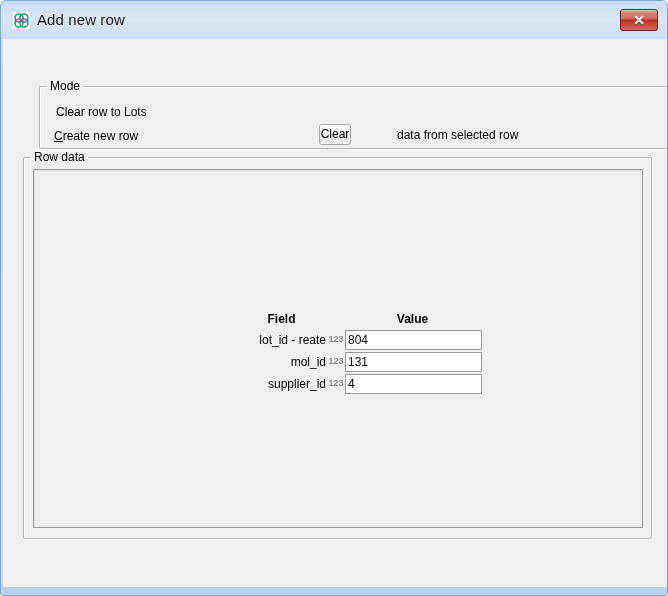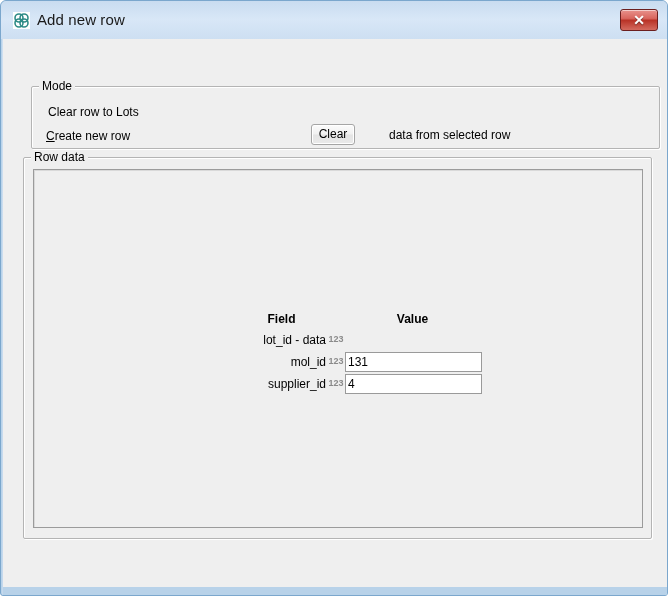--- a/index.html
+++ b/index.html
@@ -111,41 +111,41 @@
   .groupbox-title {
     position: absolute;
     top: -8px;
     left: 7px;
     padding: 0 3px;
     background: #efefef;
     font-size: 12px;
     color: #000000;
     white-space: nowrap;
   }
-  #mode-group { left: 28px; top: 47px; width: 629px; height: 63px; }
+  #mode-group { left: 36px; top: 47px; width: 629px; height: 63px; }
   #rowdata-group { left: 20px; top: 118px; width: 629px; height: 382px; }
 
   .mode-line-1 {
     position: absolute;
     left: 16px; top: 18px;
     font-size: 12px;
     white-space: nowrap;
   }
   .mode-line-2 {
     position: absolute;
     left: 14px; top: 42px;
     font-size: 12px;
     white-space: nowrap;
   }
   .mnemonic { text-decoration: underline; }
 
   .clear-button {
     position: absolute;
     left: 279px; top: 37px;
-    width: 44px; height: 21px;
+    width: 32px; height: 21px;
     box-sizing: border-box;
     border: 1px solid #a5a5a5;
     border-radius: 3px;
     background: linear-gradient(to bottom, #fbfbfb 0%, #f1f1f1 48%, #e4e4e4 52%, #eaeaea 100%);
     box-shadow: inset 0 0 0 1px #ffffff;
     font-size: 12px;
     line-height: 19px;
     text-align: center;
     color: #000000;
     cursor: default;
@@ -310,22 +310,23 @@
 
       <div class="rowdata-panel">
 
         <div class="form-table">
           <div class="form-header">
             <span class="hdr-field">Field</span>
             <span class="hdr-value">Value</span>
           </div>
 
           <div class="form-row">
-            <span class="row-label">lot_id - data</span>
+            <span class="row-label">lot_id - reate</span>
             <span class="type-icon">123</span>
+            <input class="value-input" type="text" value="804" style="">
           </div>
 
 
           <div class="form-row">
             <span class="row-label">mol_id</span>
             <span class="type-icon">123</span>
             <input class="value-input" type="text" value="131" style="">
           </div>
 
           <div class="form-row">

